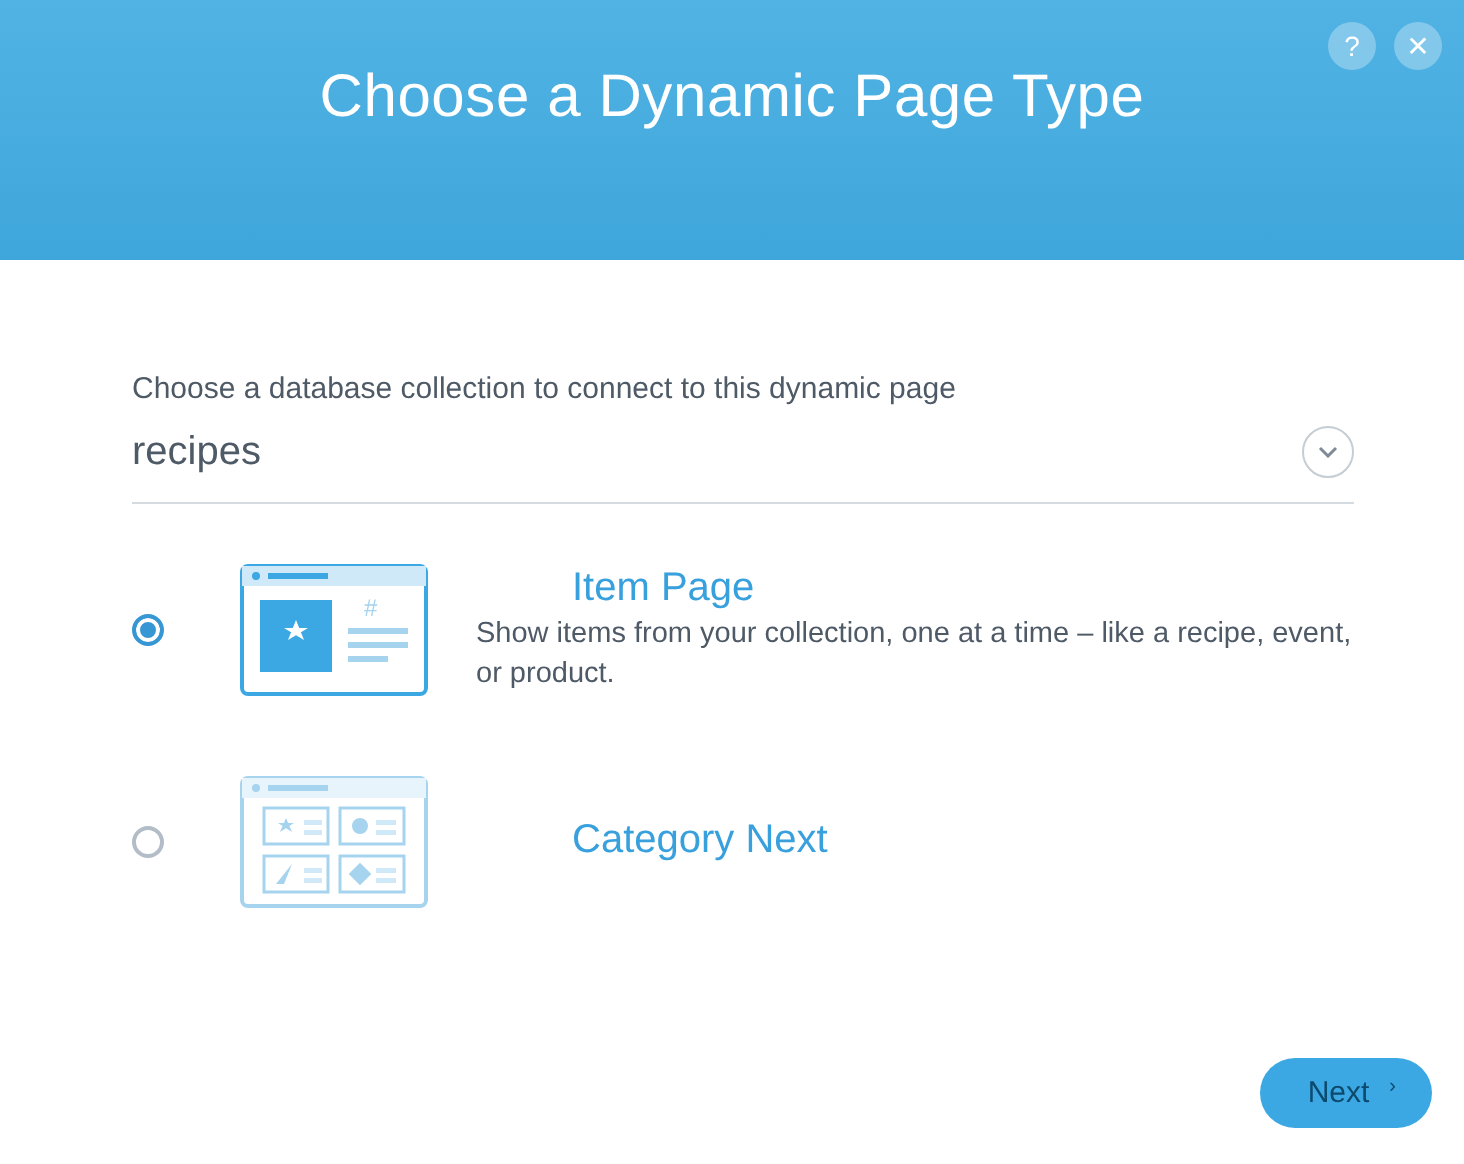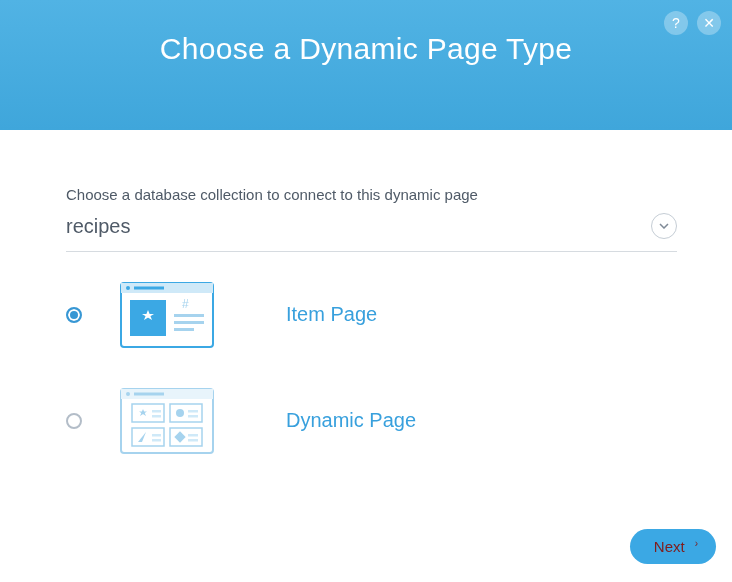--- a/index.html
+++ b/index.html
@@ -131,21 +131,21 @@
       font-weight: 300;
       line-height: 1.35;
     }
     .footer {
       position: absolute;
       bottom: 18px;
       right: 16px;
     }
     .next-btn {
       background: #3ba8e4;
-      color: #7f1d1d;
+      color: #0c4a6e;
       border: none;
       border-radius: 18px;
       padding: 9px 18px 9px 24px;
       font-size: 15px;
       font-weight: 300;
       cursor: pointer;
       display: flex;
       align-items: flex-start;
       gap: 10px;
     }
@@ -190,20 +190,21 @@
         <rect x="14" y="4.5" width="30" height="3" fill="#3ba8e4"></rect>
         <rect x="10" y="18" width="36" height="36" fill="#3ba8e4"></rect>
         <path d="M28 28 L32 38 L22 32 L34 32 L24 38 Z" fill="#fff"></path>
         <text x="62" y="26" font-size="12" fill="#a6d3ee" font-family="Arial">#</text>
         <rect x="54" y="32" width="30" height="3" fill="#a6d3ee"></rect>
         <rect x="54" y="39" width="30" height="3" fill="#a6d3ee"></rect>
         <rect x="54" y="46" width="20" height="3" fill="#a6d3ee"></rect>
       </svg>
       <div class="option-text">
         <div class="option-title">Item Page</div>
+        <div class="option-desc">Show items from your collection, one at a time – like a recipe, event, or product.</div>
       </div>
     </div>
 
     <div class="option">
       <div class="radio unselected"></div>
       <svg class="thumb" viewBox="0 0 94 66">
         <rect x="1" y="1" width="92" height="64" rx="3" fill="#fff" stroke="#a6d3ee" stroke-width="2"></rect>
         <rect x="1" y="1" width="92" height="10" fill="#e8f4fb"></rect>
         <circle cx="8" cy="6" r="2" fill="#a6d3ee"></circle>
         <rect x="14" y="4.5" width="30" height="3" fill="#a6d3ee"></rect>
@@ -218,21 +219,21 @@
         <rect x="12" y="40" width="32" height="18" fill="none" stroke="#a6d3ee" stroke-width="1.5"></rect>
         <path d="M22 54 L18 54 L26 44 Z" fill="#a6d3ee"></path>
         <rect x="32" y="46" width="9" height="2.5" fill="#cfe9f8"></rect>
         <rect x="32" y="51" width="9" height="2.5" fill="#cfe9f8"></rect>
         <rect x="50" y="40" width="32" height="18" fill="none" stroke="#a6d3ee" stroke-width="1.5"></rect>
         <rect x="56" y="45" width="8" height="8" fill="#a6d3ee" transform="rotate(45 60 49)"></rect>
         <rect x="68" y="46" width="10" height="2.5" fill="#cfe9f8"></rect>
         <rect x="68" y="51" width="10" height="2.5" fill="#cfe9f8"></rect>
       </svg>
       <div class="option-text">
-        <div class="option-title">Dynamic Page</div>
+        <div class="option-title">Category Next</div>
       </div>
     </div>
 
   </div>
 </div>
 
 <div class="footer">
   <button class="next-btn">
     <span>Next</span>
     <span class="arrow">›</span>

